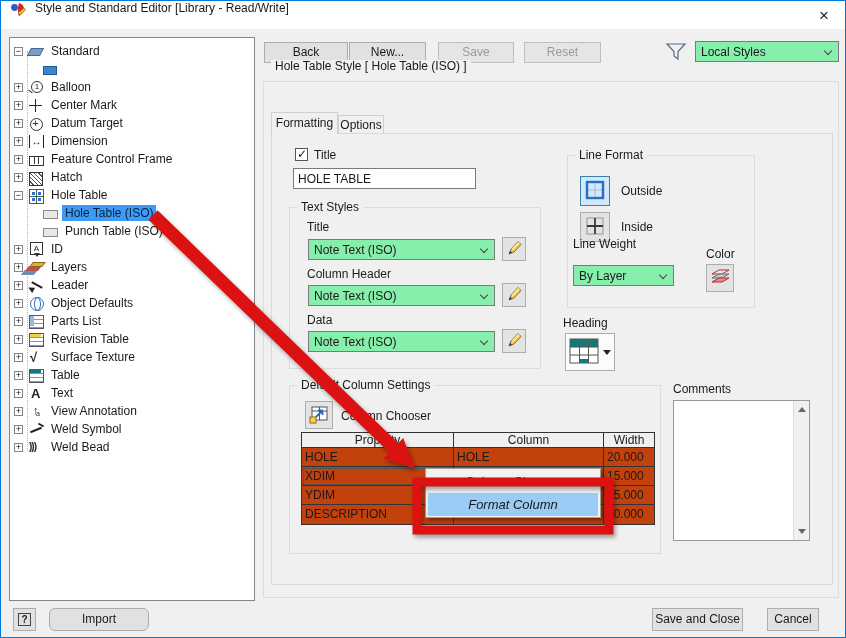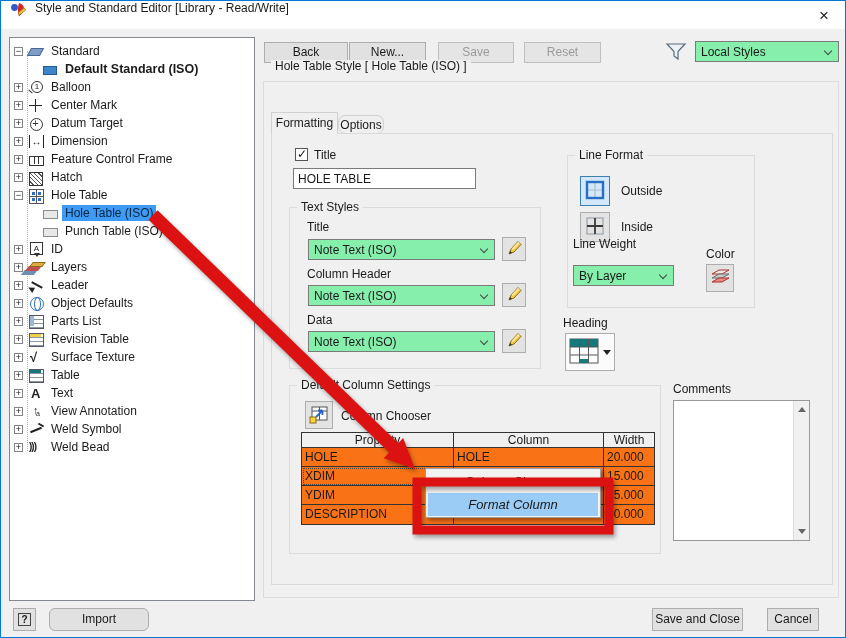--- a/index.html
+++ b/index.html
@@ -93,21 +93,21 @@
   .checkbox{position:absolute;width:13px;height:13px;border:1px solid #555;background:#fff;}
   .checkbox::after{content:"\2713";position:absolute;left:1px;top:-2px;font-size:12px;font-weight:bold;color:#111;}
   .field-input{position:absolute;border:1px solid #7a7a7a;background:#fff;font:inherit;padding:0 4px;color:#1a1a1a;}
   .tool-btn{position:absolute;background:#e3e3e3;border:1px solid #adadad;display:flex;
     align-items:center;justify-content:center;padding:0;}
   .tool-btn.sel-blue{background:#d3e8fa;border-color:#3c7fb1;}
   .lbl{position:absolute;white-space:nowrap;}
   
   .dcs-table{position:absolute;display:grid;grid-template-columns:152px 150px 50px;border:1px solid #333;background:#fff;}
   .dcs-cell{border-right:1px solid #333;border-bottom:1px solid #333;height:19px;line-height:18px;
-    padding:0 3px;overflow:hidden;white-space:nowrap;background:#f97316;}
+    padding:0 3px;overflow:hidden;white-space:nowrap;background:#c2410c;}
   .dcs-cell:nth-child(3n){border-right:none;}
   .dcs-head{height:15px;line-height:14px;background:#f0f0f0;text-align:center;border-bottom:1px solid #333;}
   .dcs-cell.focused{outline:1px dotted #444;outline-offset:-2px;}
   .dcs-table .last-row{border-bottom:none;}
   
   .comments-box{position:absolute;background:#fff;border:1px solid #999;}
   .sbar{position:absolute;right:0;top:0;bottom:0;width:16px;background:#f0f0f0;border-left:1px solid #dedede;}
   .sb-arrow{position:absolute;left:4px;width:0;height:0;border-left:4px solid transparent;border-right:4px solid transparent;}
   .sb-arrow.up{top:6px;border-bottom:5px solid #666;}
   .sb-arrow.down{bottom:6px;border-top:5px solid #666;}
@@ -141,21 +141,20 @@
     <div id="tree-rows">
         <div class="trow">
           <span class="exp">−</span>
           <span class="ic book-icon"></span>
           <span class="tlabel">Standard</span>
         </div>
         <div class="trow">
           <span class="tindent"></span>
           <span class="exp none"></span>
           <span class="ic standard-style-icon"></span>
-          <span class="tlabel b">Default Standard (ISO)</span>
         </div>
         <div class="trow">
           <span class="exp">+</span>
           <span class="ic balloon-icon"></span>
           <span class="tlabel">Balloon</span>
         </div>
         <div class="trow">
           <span class="exp">+</span>
           <span class="ic center-mark-icon"></span>
           <span class="tlabel">Center Mark</span>
@@ -271,21 +270,21 @@
   </span>
   <div class="combo" style="left:694px;top:40px;width:144px;">
     <span>Local Styles</span>
     <span class="chev"></span>
   </div>
 
   <div class="groupbox" style="left:262px;top:80px;width:576px;height:517px;"></div>
   <span class="gb-label" style="left:270px;top:59px;">Hole Table Style [ Hole Table (ISO) ]</span>
 
   <div class="tab active" style="left:270px;top:111px;width:67px;height:22px;line-height:21px;">Formatting</div>
-  <div class="tab" style="left:337px;top:114px;width:46px;height:19px;line-height:18px;border-radius:7px;">Options</div>
+  <div class="tab" style="left:337px;top:114px;width:46px;height:19px;line-height:18px;">Options</div>
   <div class="tabpage" style="left:270px;top:132px;width:562px;height:452px;"></div>
 
   <span class="checkbox" style="left:294px;top:147px;"></span>
   <span class="lbl" style="left:313px;top:147px;">Title</span>
   <input class="field-input" style="left: 292px; top: 167px; width: 183px; height: 21px;" value="HOLE TABLE">
 
   <div class="groupbox" style="left:288px;top:206px;width:252px;height:162px;"></div>
   <span class="gb-label" style="left:296px;top:200px;">Text Styles</span>
 
   <span class="lbl" style="left:306px;top:219px;">Title</span>

